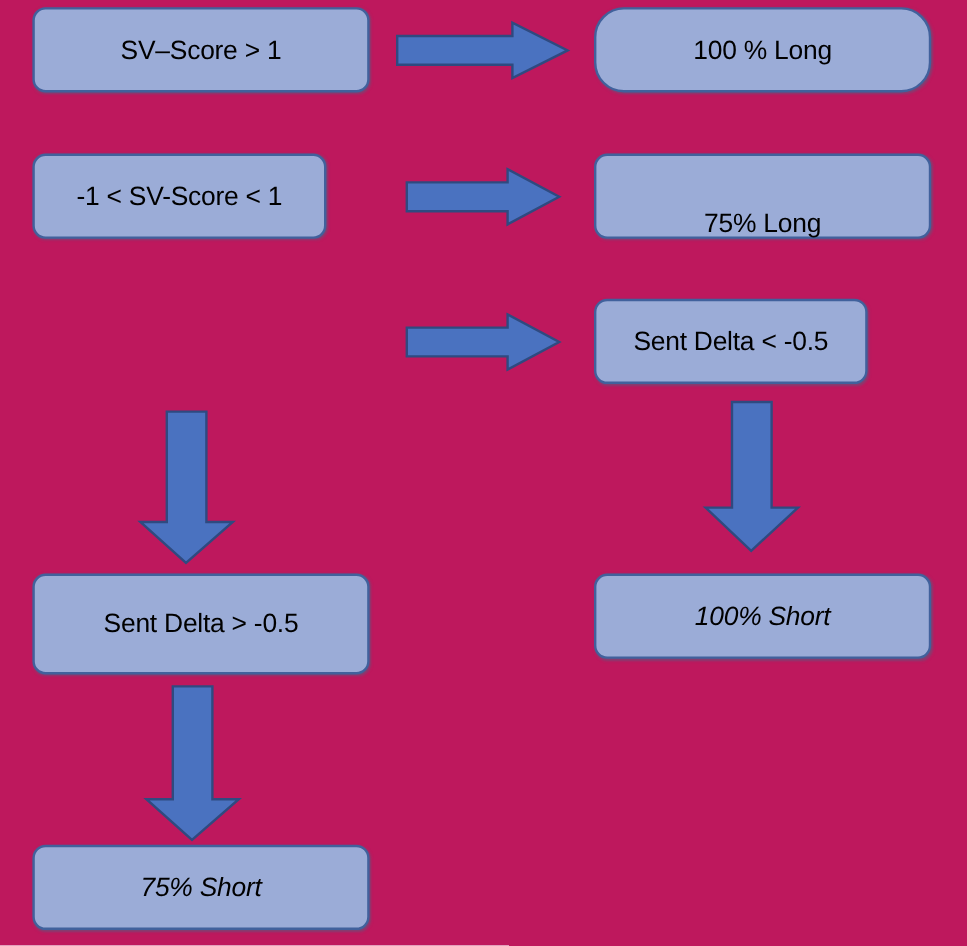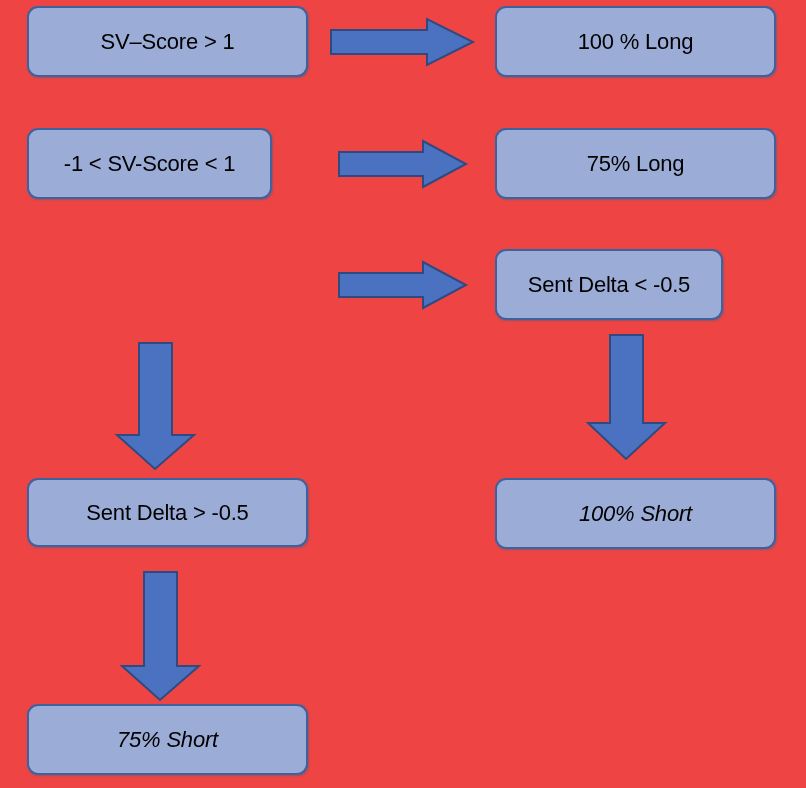--- a/index.html
+++ b/index.html
@@ -7,21 +7,21 @@
     padding: 0;
     background: #ffffff;
   }
   body {
     font-family: "Liberation Sans", sans-serif;
   }
   #canvas {
     position: relative;
     width: 806px;
     height: 788px;
-    background: #ef4444;
+    background: #be185d;
     overflow: hidden;
   }
   .node {
     position: absolute;
     box-sizing: border-box;
     background: #9BACD7;
     border: 2px solid #41619C;
     border-radius: 11px;
     display: flex;
     align-items: center;
@@ -58,35 +58,35 @@
   <div class="node" style="left:27px; top:6px; width:281px; height:71px;">
     <span class="node-label">SV–Score &gt; 1</span>
   </div>
 
   <div class="arrow" style="left:329px; top:17px; width:146px; height:50px;">
     <svg width="146" height="50" viewBox="0 0 146 50" aria-hidden="true">
       <polygon class="arrow-shape" points="2,13 98,13 98,2 144,25 98,48 98,37 2,37"></polygon>
     </svg>
   </div>
 
-  <div class="node" style="left:495px; top:6px; width:281px; height:71px;">
+  <div class="node" style="left:495px; top:6px; width:281px; height:71px;border-radius:25px;">
     <span class="node-label">100 % Long</span>
   </div>
 
   <div class="node" style="left:27px; top:128px; width:245px; height:71px;">
     <span class="node-label">-1 &lt; SV-Score &lt; 1</span>
   </div>
 
   <div class="arrow" style="left:337px; top:139px; width:131px; height:50px;">
     <svg width="131" height="50" viewBox="0 0 131 50" aria-hidden="true">
       <polygon class="arrow-shape" points="2,13 86,13 86,2 129,25 86,48 86,37 2,37"></polygon>
     </svg>
   </div>
 
-  <div class="node" style="left:495px; top:128px; width:281px; height:71px;">
+  <div class="node" style="left:495px; top:128px; width:281px; height:71px;align-items:flex-end;">
     <span class="node-label">75% Long</span>
   </div>
 
 
   <div class="arrow" style="left:337px; top:260px; width:131px; height:50px;">
     <svg width="131" height="50" viewBox="0 0 131 50" aria-hidden="true">
       <polygon class="arrow-shape" points="2,13 86,13 86,2 129,25 86,48 86,37 2,37"></polygon>
     </svg>
   </div>
 
@@ -99,21 +99,21 @@
       <polygon class="arrow-shape" points="28,2 61,2 61,94 83,94 44,128 6,94 28,94"></polygon>
     </svg>
   </div>
 
   <div class="arrow" style="left:578px; top:333px; width:115px; height:130px;">
     <svg width="115" height="130" viewBox="0 0 115 130" aria-hidden="true">
       <polygon class="arrow-shape" points="32,2 65,2 65,90 87,90 48,126 10,90 32,90"></polygon>
     </svg>
   </div>
 
-  <div class="node" style="left:27px; top:478px; width:281px; height:69px;">
+  <div class="node" style="left:27px; top:478px; width:281px; height:84px;">
     <span class="node-label">Sent Delta &gt; -0.5</span>
   </div>
 
   <div class="node" style="left:495px; top:478px; width:281px; height:71px;font-style:italic;">
     <span class="node-label">100% Short</span>
   </div>
 
   <div class="arrow" style="left:111px; top:570px; width:115px; height:132px;">
     <svg width="115" height="132" viewBox="0 0 115 132" aria-hidden="true">
       <polygon class="arrow-shape" points="33,2 66,2 66,96 88,96 49,130 11,96 33,96"></polygon>

